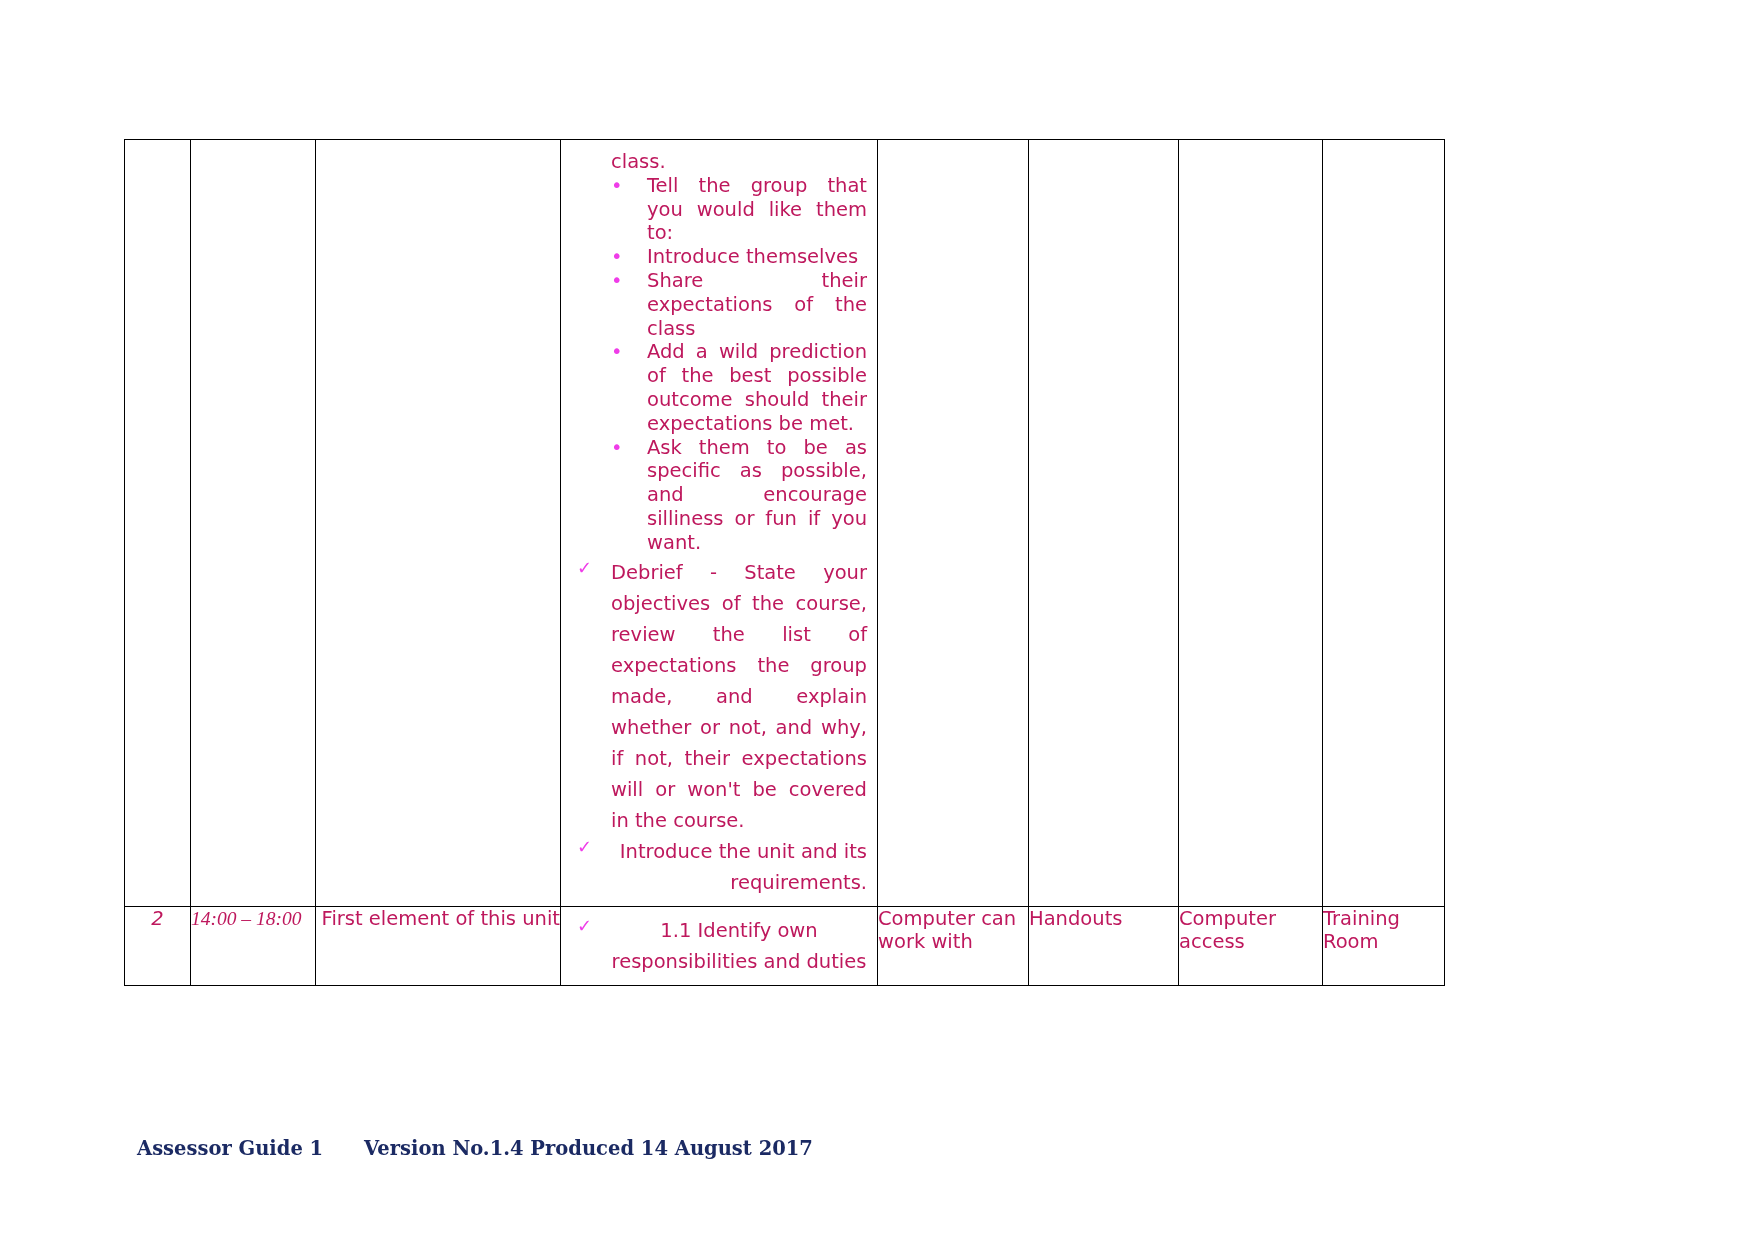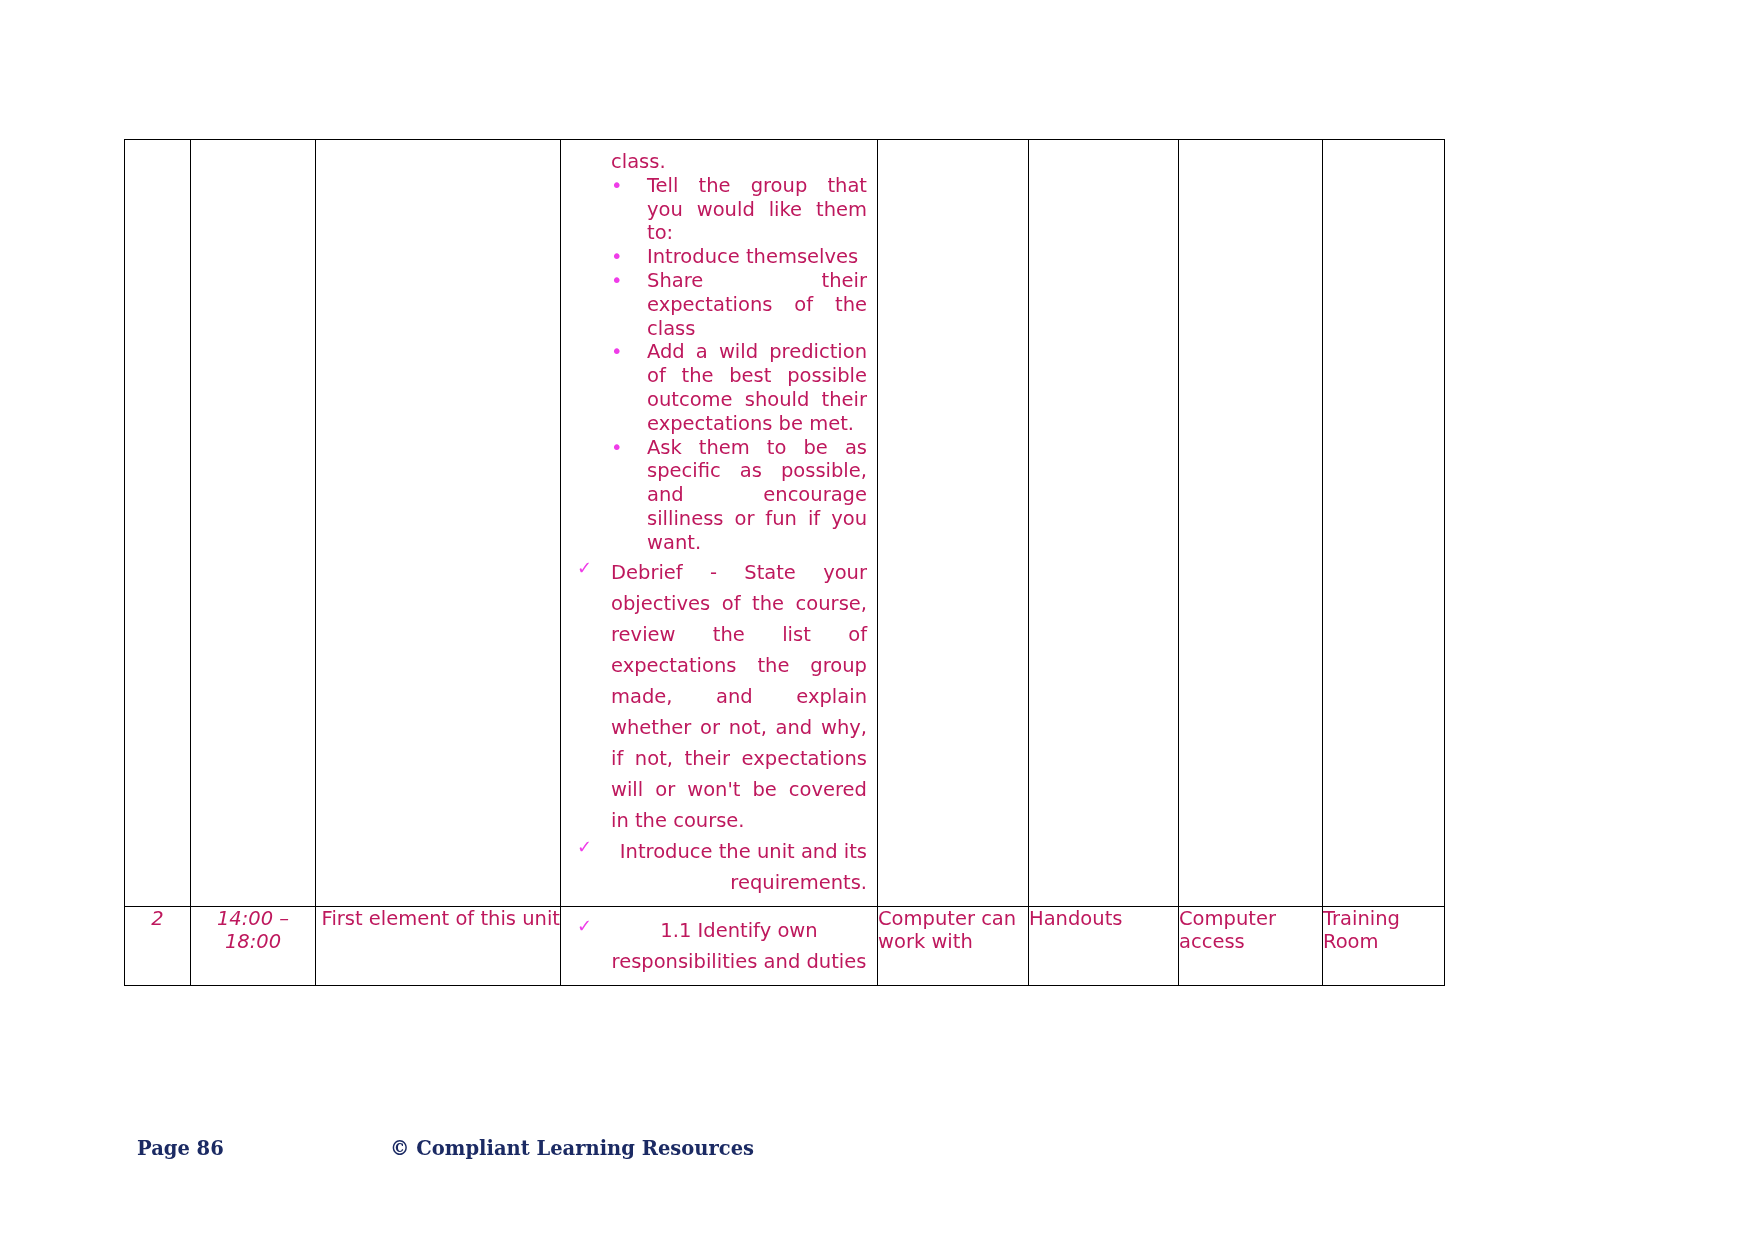--- a/index.html
+++ b/index.html
@@ -109,23 +109,24 @@
   ul.checks > li:last-child { text-align: right; }
 
   
   .row-last td { line-height: 23.5px; }
   .num-cell {
     text-align: center;
     font-style: italic;
     padding: 6px 4px 8px 4px;
   }
   .time-cell {
-    text-align: center;
+    text-align: left;
     font-style: italic;
     padding: 6px 8px 8px 8px;
+    font-family: Liberation Serif, serif;
   }
   .elem-cell  { padding: 6px 8px 8px 10px; text-align: right; }
   .train-cell { padding: 6px 6px 8px 12px; text-align: left; }
   .center-cell{ padding: 6px 6px 8px 6px; text-align: left; margin-left: 20px; }
 
   .act-last {
     padding: 6px 10px 8px 10px;
   }
   .act-last ul.checks > li { text-align: center; }
 
@@ -212,16 +213,16 @@
         <td class="train-cell">Computer can work with</td>
         <td class="center-cell">Handouts</td>
         <td class="center-cell">Computer access</td>
         <td class="center-cell">Training Room</td>
       </tr>
 
     </tbody>
   </table>
 
   <div class="footer">
-    <div class="footer-row"><span class="f-left">Page 86</span><span class="f-right indent">© Compliant Learning Resources</span></div>
+    <div class="footer-row"><span class="f-left">Assessor Guide 1</span><span class="f-right">Version No.1.4 Produced 14 August 2017</span></div>
   </div>
 
 </div>
 
 </body></html>

